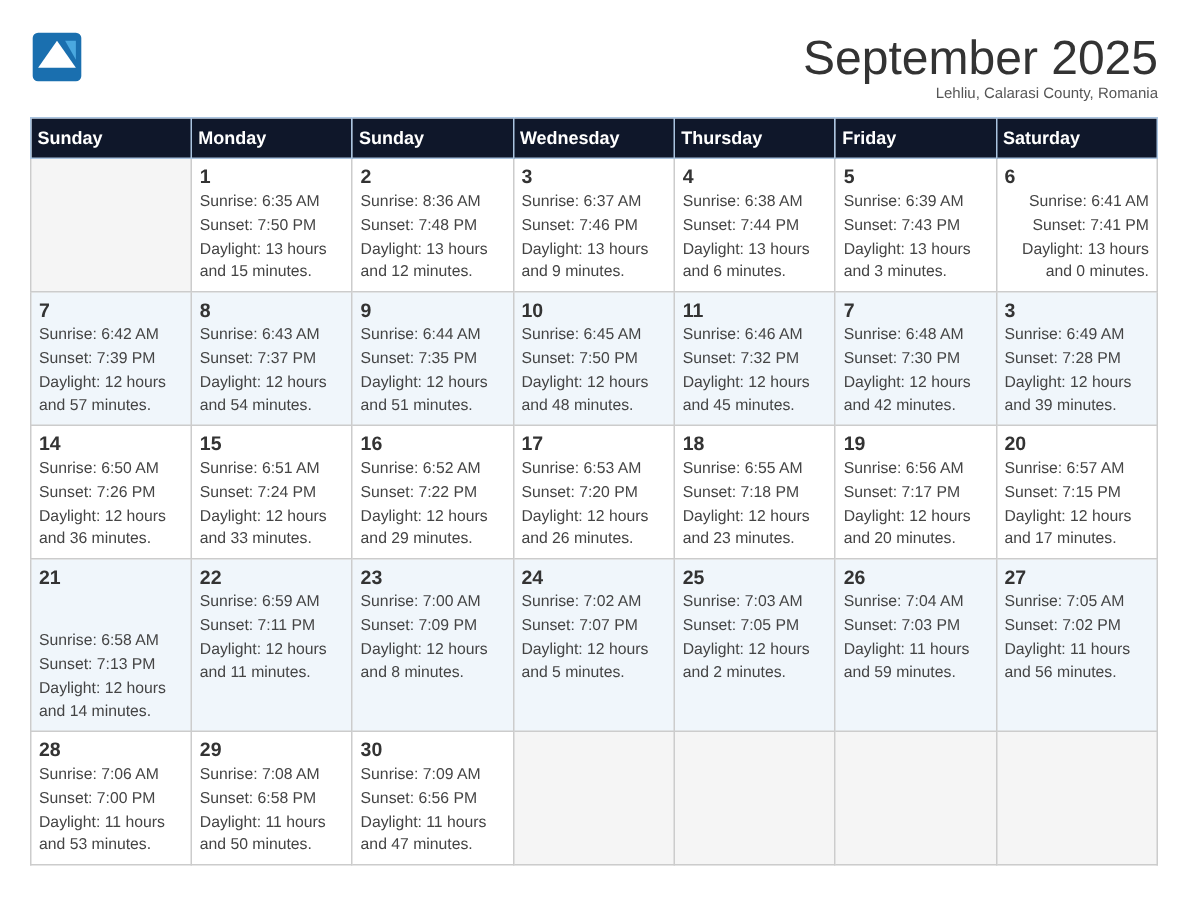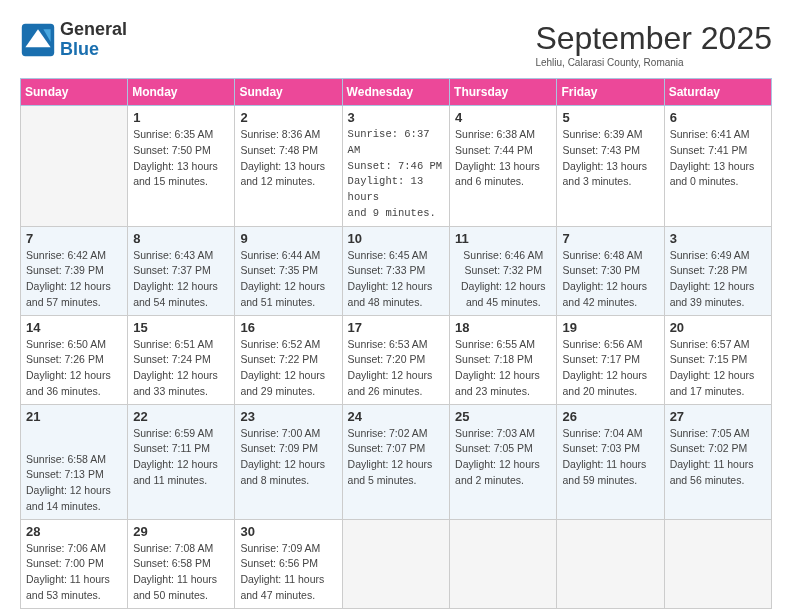--- a/index.html
+++ b/index.html
@@ -28,39 +28,39 @@
       line-height: 1.1;
     }
     .logo-text span {
       color: #1a6faf;
     }
     .logo-icon {
       width: 36px;
       height: 36px;
     }
     .title-block {
-      text-align: left;
+      text-align: right;
       margin-left: 12px;
     }
     .month-title {
       font-size: 32px;
       color: #333;
       font-weight: normal;
     }
     .subtitle {
       font-size: 10px;
       color: #555;
     }
     table {
       width: 100%;
       border-collapse: collapse;
       font-size: 11px;
     }
     thead tr th {
-      background-color: #ec4899;
+      background-color: #0f172a;
       color: #fff;
       padding: 6px 4px;
       text-align: left;
       font-size: 12px;
       font-weight: bold;
       border: 1px solid #aac4e0;
     }
     tbody tr td {
       border: 1px solid #ccc;
       vertical-align: top;
@@ -96,24 +96,20 @@
 </head>
 <body>
 
 <div class="header">
   <div class="logo">
     <svg class="logo-icon" viewBox="0 0 40 40">
       <rect x="2" y="2" width="36" height="36" rx="4" fill="#1a6faf"></rect>
       <polygon points="20,8 34,28 6,28" fill="white"></polygon>
       <polygon points="26,8 34,8 34,22" fill="#4aa8e0"></polygon>
     </svg>
-    <div class="logo-text">
-      <div><span style="color:#333">General</span></div>
-      <div style="color:#1a6faf">Blue</div>
-    </div>
   </div>
   <div class="title-block">
     <div class="month-title">September 2025</div>
     <div class="subtitle">Lehliu, Calarasi County, Romania</div>
   </div>
 </div>
 
 <table>
   <thead>
     <tr>
@@ -138,42 +134,42 @@
         </td>
         <td>
           <span class="day-number">2</span>
           <div class="day-info" style="white-space: pre-line;">Sunrise: 8:36 AM
 Sunset: 7:48 PM
 Daylight: 13 hours
 and 12 minutes.</div>
         </td>
         <td>
           <span class="day-number">3</span>
-          <div class="day-info" style="white-space: pre-line; font-family: Liberation Mono, monospace;">Sunrise: 6:37 AM
+          <div class="day-info" style="white-space: pre-line;">Sunrise: 6:37 AM
 Sunset: 7:46 PM
 Daylight: 13 hours
 and 9 minutes.</div>
         </td>
         <td>
           <span class="day-number">4</span>
           <div class="day-info" style="white-space: pre-line;">Sunrise: 6:38 AM
 Sunset: 7:44 PM
 Daylight: 13 hours
 and 6 minutes.</div>
         </td>
         <td>
           <span class="day-number">5</span>
           <div class="day-info" style="white-space: pre-line;">Sunrise: 6:39 AM
 Sunset: 7:43 PM
 Daylight: 13 hours
 and 3 minutes.</div>
         </td>
         <td>
           <span class="day-number">6</span>
-          <div class="day-info" style="white-space: pre-line;">Sunrise: 6:41 AM
+          <div class="day-info" style="white-space: pre-line; text-align: right;">Sunrise: 6:41 AM
 Sunset: 7:41 PM
 Daylight: 13 hours
 and 0 minutes.</div>
         </td>
       </tr>
       <tr>
         <td>
           <span class="day-number">7</span>
           <div class="day-info" style="white-space: pre-line;">Sunrise: 6:42 AM
 Sunset: 7:39 PM
@@ -190,27 +186,27 @@
         <td>
           <span class="day-number">9</span>
           <div class="day-info" style="white-space: pre-line;">Sunrise: 6:44 AM
 Sunset: 7:35 PM
 Daylight: 12 hours
 and 51 minutes.</div>
         </td>
         <td>
           <span class="day-number">10</span>
           <div class="day-info" style="white-space: pre-line;">Sunrise: 6:45 AM
-Sunset: 7:33 PM
+Sunset: 7:50 PM
 Daylight: 12 hours
 and 48 minutes.</div>
         </td>
         <td>
           <span class="day-number">11</span>
-          <div class="day-info" style="white-space: pre-line; text-align: center;">Sunrise: 6:46 AM
+          <div class="day-info" style="white-space: pre-line;">Sunrise: 6:46 AM
 Sunset: 7:32 PM
 Daylight: 12 hours
 and 45 minutes.</div>
         </td>
         <td>
           <span class="day-number">7</span>
           <div class="day-info" style="white-space: pre-line;">Sunrise: 6:48 AM
 Sunset: 7:30 PM
 Daylight: 12 hours
 and 42 minutes.</div>

